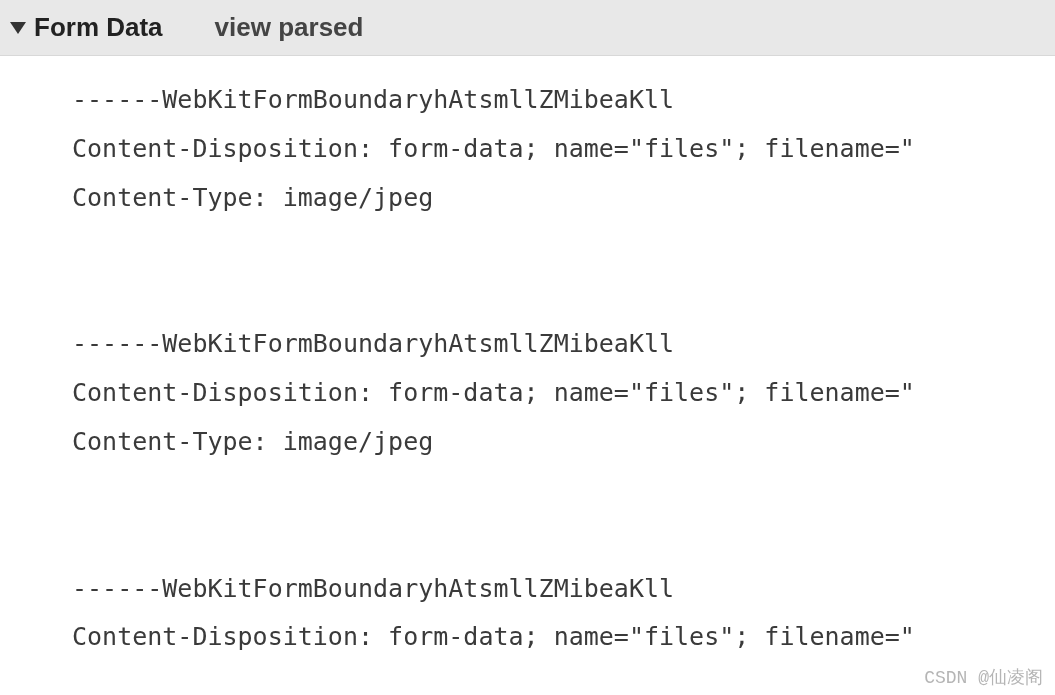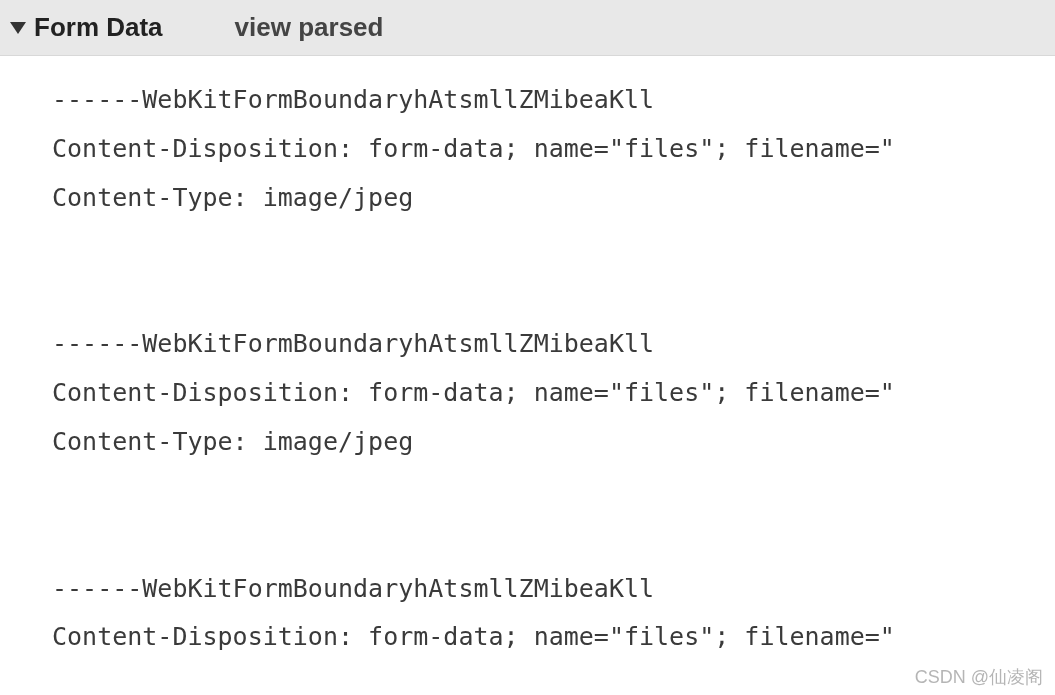--- a/index.html
+++ b/index.html
@@ -14,21 +14,21 @@
       height: 695px;
       overflow: hidden;
       position: relative;
     }
     .header-bar {
       background: #e8e8e8;
       border-bottom: 1px solid #d8d8d8;
       padding: 12px 10px;
       display: flex;
       align-items: center;
-      gap: 72px;
+      gap: 52px;
     }
     .header-toggle {
       display: flex;
       align-items: center;
       gap: 8px;
       cursor: pointer;
     }
     .triangle-icon {
       width: 0;
       height: 0;
@@ -56,28 +56,29 @@
       overflow: hidden;
     }
     .content-block {
       margin-bottom: 98px;
     }
     .content-block:last-child {
       margin-bottom: 0;
     }
     .content-line {
       line-height: 1.95;
+      margin-left: 20px;
     }
     .watermark {
       position: absolute;
       bottom: 6px;
       right: 12px;
       font-size: 18px;
       color: rgba(120, 120, 120, 0.55);
-      font-family: Liberation Sans, sans-serif;
+      font-family: Liberation Mono, monospace;
     }
   </style>
 </head>
 <body>
 
 <div class="header-bar">
   <div class="header-toggle">
     <div class="triangle-icon"></div>
     <span class="header-title">Form Data</span>
   </div>

